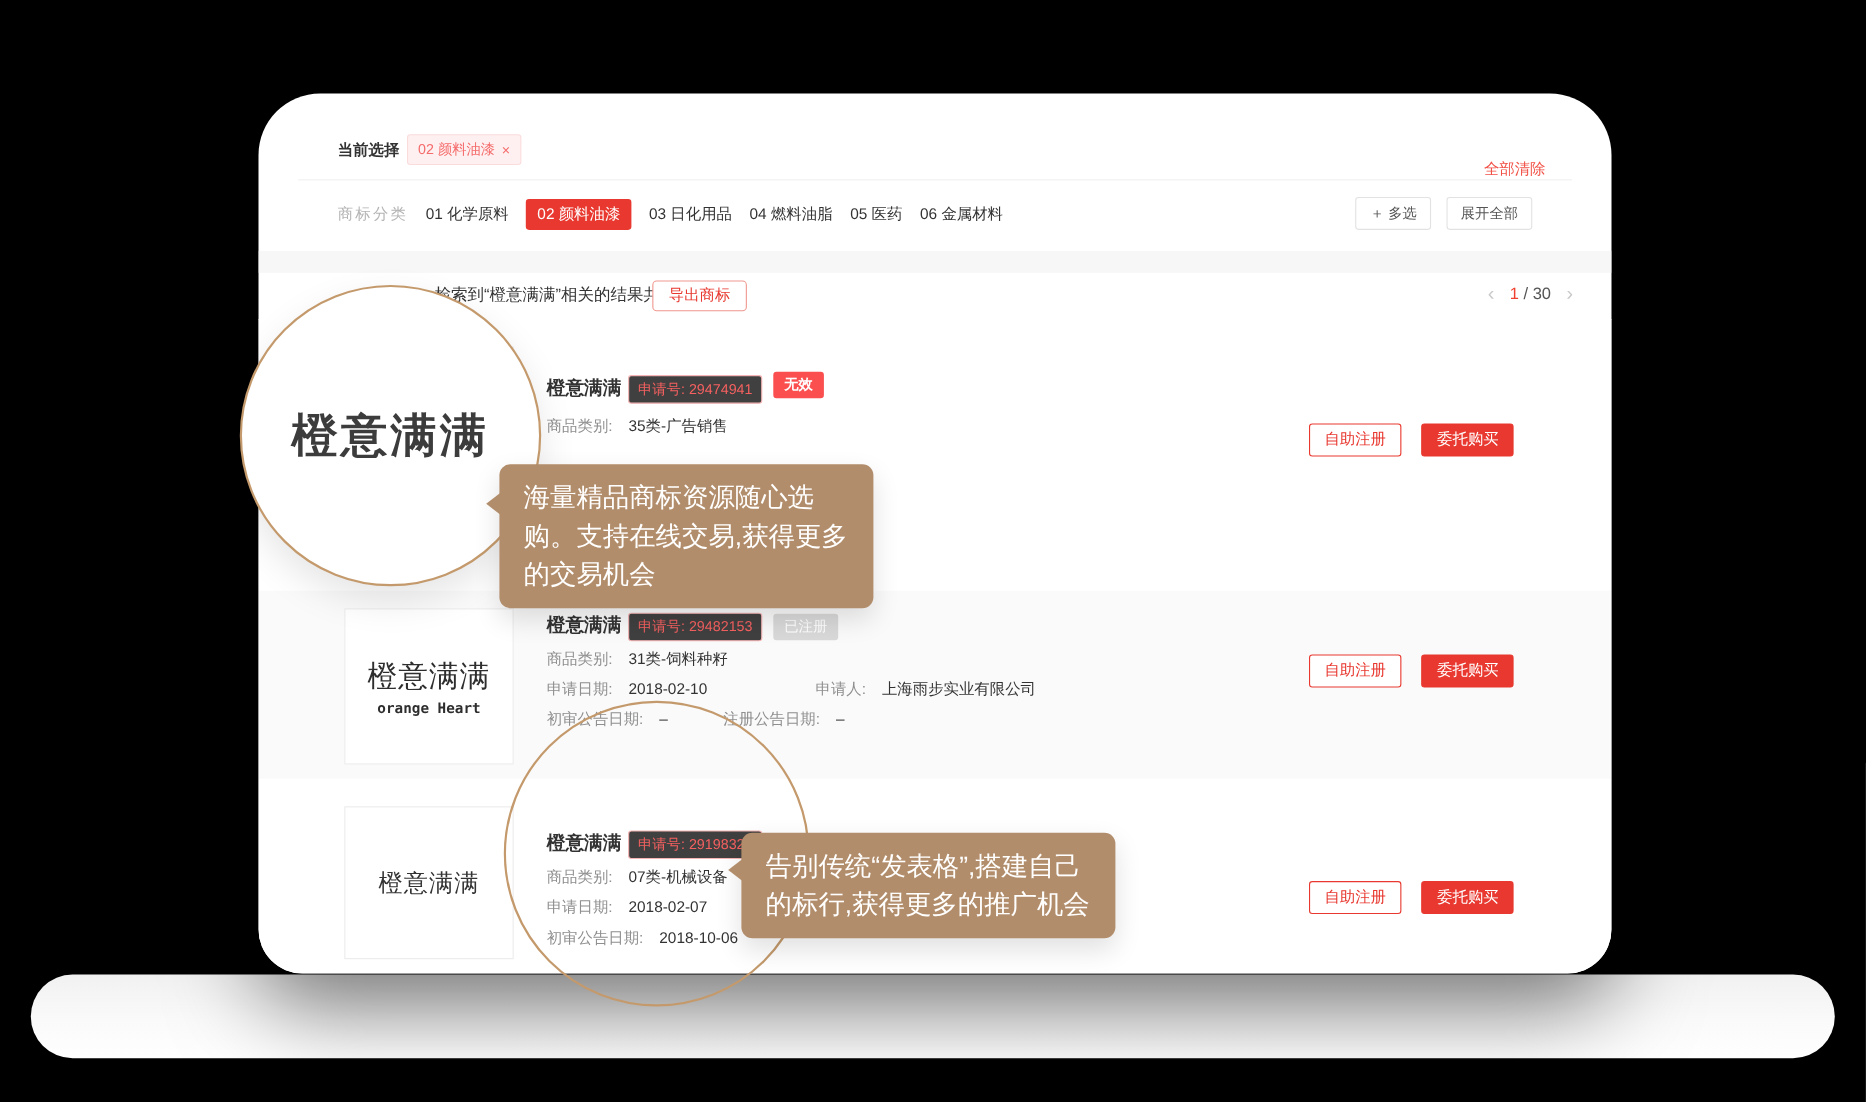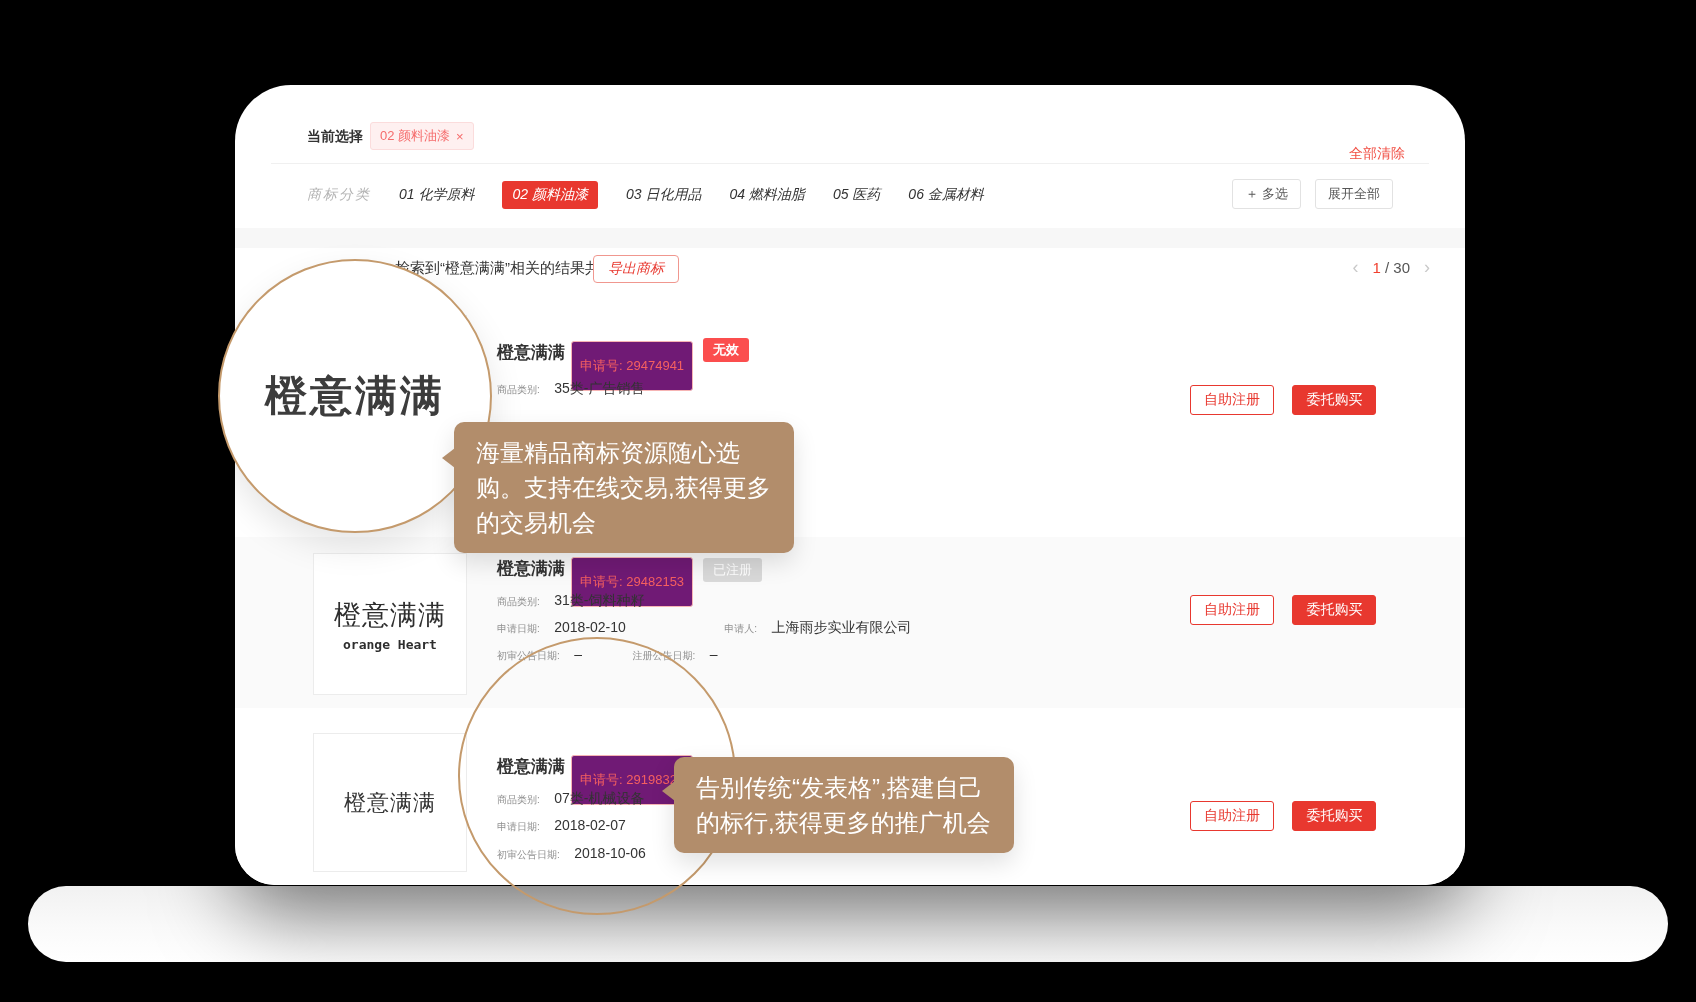--- a/index.html
+++ b/index.html
@@ -13,51 +13,51 @@
   .window{position:absolute;left:235px;top:85px;width:1230px;height:800px;background:#fff;
           border-radius:56px 56px 40px 40px;z-index:2;overflow:hidden;
           box-shadow:0 30px 80px rgba(0,0,0,.5);}
   
   .filter-label{font-size:14px;font-weight:bold;color:#333;}
   .filter-tag{display:inline-flex;align-items:center;gap:6px;font-size:13px;color:#f56c6c;
               background:#fef0f0;border:1px solid #fbdcdc;border-radius:3px;padding:4px 9px;}
   .clear-all{font-size:14px;color:#f15045;cursor:pointer;}
   .divider{height:1px;background:#f0f0f0;}
   
-  .cat-row{display:flex;align-items:center;gap:28px;font-size:14px;font-style:italic;}
+  .cat-row{display:flex;align-items:center;gap:16px;font-size:14px;}
   .cat-label{color:#b3b3b3;letter-spacing:2px;}
   .cat-item{color:#333;cursor:pointer;white-space:nowrap;}
   .cat-item.selected{background:#e8382f;color:#fff;border-radius:3px;padding:5px 10px;}
   .ghost-btn{display:inline-block;border:1px solid #e2e2e2;border-radius:3px;background:#fff;
              color:#555;font-size:13px;padding:5px 12px;cursor:pointer;white-space:nowrap;}
   .gap-band{position:absolute;left:0;width:1230px;height:20px;background:#f7f7f7;}
   
   .res-line{font-size:15px;color:#333;white-space:nowrap;}
   .res-count{color:#f0402f;margin:0 2px 0 2px;}
   .export-btn{border:1px solid #f0978f;color:#e8382f;background:#fff;border-radius:4px;
-              font-size:14px;padding:4px 14px;cursor:pointer;white-space:nowrap;font-style:italic;}
+              font-size:14px;padding:4px 14px;cursor:pointer;white-space:nowrap;}
   .note{font-size:13px;color:#9c9c9c;white-space:nowrap;}
   .note a{color:#3f8ce8;text-decoration:none;font-weight:bold;}
   .pager{display:flex;align-items:center;gap:14px;font-size:15px;color:#555;}
   .pager .arrow{color:#c9c9c9;font-size:18px;cursor:pointer;}
   .pager .cur{color:#f0402f;}
   
   .row-band{position:absolute;left:0;width:1230px;}
   .imgbox{position:absolute;background:#fff;border:1px solid #ececec;display:flex;flex-direction:column;
           align-items:center;justify-content:center;}
   .mark-serif{font-family:"DejaVu Serif","Liberation Serif",serif;font-size:27px;color:#2e2e2e;letter-spacing:1px;}
   .mark-mono{font-family:"DejaVu Sans Mono","Liberation Mono",monospace;font-size:13px;font-weight:bold;color:#2e2e2e;margin-top:4px;}
   .mark-plain{font-size:22px;color:#333;font-weight:500;letter-spacing:1px;}
   .row-title{font-size:17px;font-weight:bold;color:#333;white-space:nowrap;}
-  .appno-tag{display:inline-block;font-size:13px;color:#f56060;background:#701a75;
-             border:1px solid #f6b4b4;border-radius:3px;padding:15px 8px;white-space:nowrap;}
+  .appno-tag{display:inline-block;font-size:13px;color:#f56060;background:#404040;
+             border:1px solid #f6b4b4;border-radius:3px;padding:3px 8px;white-space:nowrap;}
   .badge{display:inline-block;font-size:13px;color:#fff;border-radius:3px;padding:3px 10px;white-space:nowrap;}
   .badge.red{background:#fb4e4e;}
   .badge.gray{background:#d9d9d9;}
-  .lbl{color:#8f8f8f;font-size:10px;white-space:nowrap;}
+  .lbl{color:#8f8f8f;font-size:14px;white-space:nowrap;}
   .val{color:#333;font-size:14px;margin-left:10px;white-space:nowrap;}
   .pair2{margin-left:52px;}
   .btn-outline{display:inline-block;border:1px solid #e8382f;color:#e8382f;background:#fff;
                border-radius:3px;font-size:14px;padding:5px 13px;cursor:pointer;white-space:nowrap;}
   .btn-solid{display:inline-block;background:#e8382f;color:#fff;border:1px solid #e8382f;
              border-radius:3px;font-size:14px;padding:5px 13px;cursor:pointer;white-space:nowrap;margin-left:14px;}
   
   .lens{position:absolute;border:2px solid #c49a6c;border-radius:50%;box-sizing:border-box;}
   .lens.filled{background:#fff;display:flex;align-items:center;justify-content:center;
                box-shadow:0 14px 34px rgba(0,0,0,.10);}

